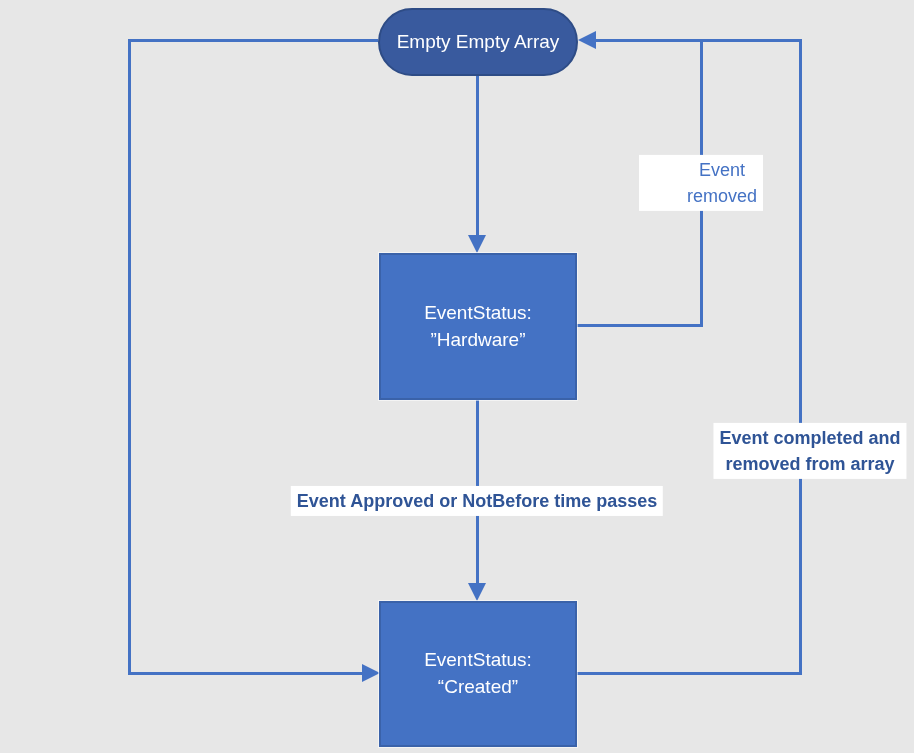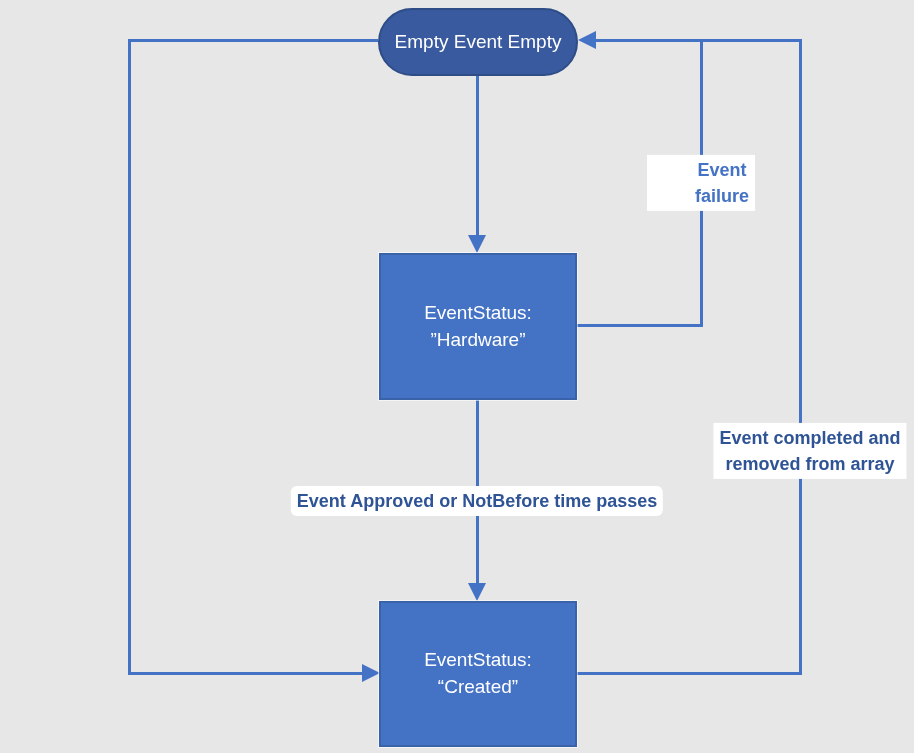--- a/index.html
+++ b/index.html
@@ -51,21 +51,21 @@
   
   .edge-label{
     position:absolute;z-index:4;
     background:#ffffff;
     padding:2px 6px;
     font-size:18px;line-height:1.45;
     text-align:center;white-space:nowrap;
     transform:translate(-50%,-50%);
   }
   .edge-label.bold{font-weight:bold;color:var(--label-bold);}
-  .edge-label.regular{font-weight:bold;color:var(--label-regular);padding-left:48px;}
+  .edge-label.regular{font-weight:normal;color:var(--label-regular);padding-left:48px;}
 </style>
 </head>
 <body>
 
 <div class="canvas">
 
   <div class="line" style="left:128px;top:39px;width:250px;height:3px;"></div>
   <div class="line" style="left:128px;top:39px;width:3px;height:636px;"></div>
   <div class="line" style="left:128px;top:672px;width:234px;height:3px;"></div>
   <div class="arrow right" style="left:362px;top:664px;"></div>
@@ -79,45 +79,45 @@
   <div class="line" style="left:577px;top:324px;width:126px;height:3px;"></div>
   <div class="line" style="left:700px;top:39px;width:3px;height:288px;"></div>
 
   <div class="line" style="left:577px;top:672px;width:225px;height:3px;"></div>
   <div class="line" style="left:799px;top:39px;width:3px;height:636px;"></div>
 
   <div class="line" style="left:476px;top:400px;width:3px;height:184px;"></div>
   <div class="arrow down" style="left:468px;top:583px;"></div>
 
   <div class="node stadium" style="left:378px;top:8px;width:200px;height:68px;">
-    <span>Empty Event Empty</span>
+    <span>Empty Empty Array</span>
   </div>
 
   <div class="node rect" style="left:379px;top:253px;width:198px;height:147px;">
     <span>
       <span>EventStatus:</span><br>
       <span>”Hardware”</span>
     </span>
   </div>
 
   <div class="node rect" style="left:379px;top:601px;width:198px;height:146px;">
     <span>
       <span>EventStatus:</span><br>
       <span>“Created”</span>
     </span>
   </div>
 
 
   <div class="edge-label regular" style="left:701px;top:183px;">
     <span>Event</span><br>
-    <span>failure</span>
+    <span>removed</span>
   </div>
 
 
-  <div class="edge-label bold" style="left:477px;top:501px;border-radius:6px;">
+  <div class="edge-label bold" style="left:477px;top:501px;">
     <span>Event Approved or NotBefore time passes</span>
   </div>
 
   <div class="edge-label bold" style="left:810px;top:451px;">
     <span>Event completed and</span><br>
     <span>removed from array</span>
   </div>
 
 </div>
 

